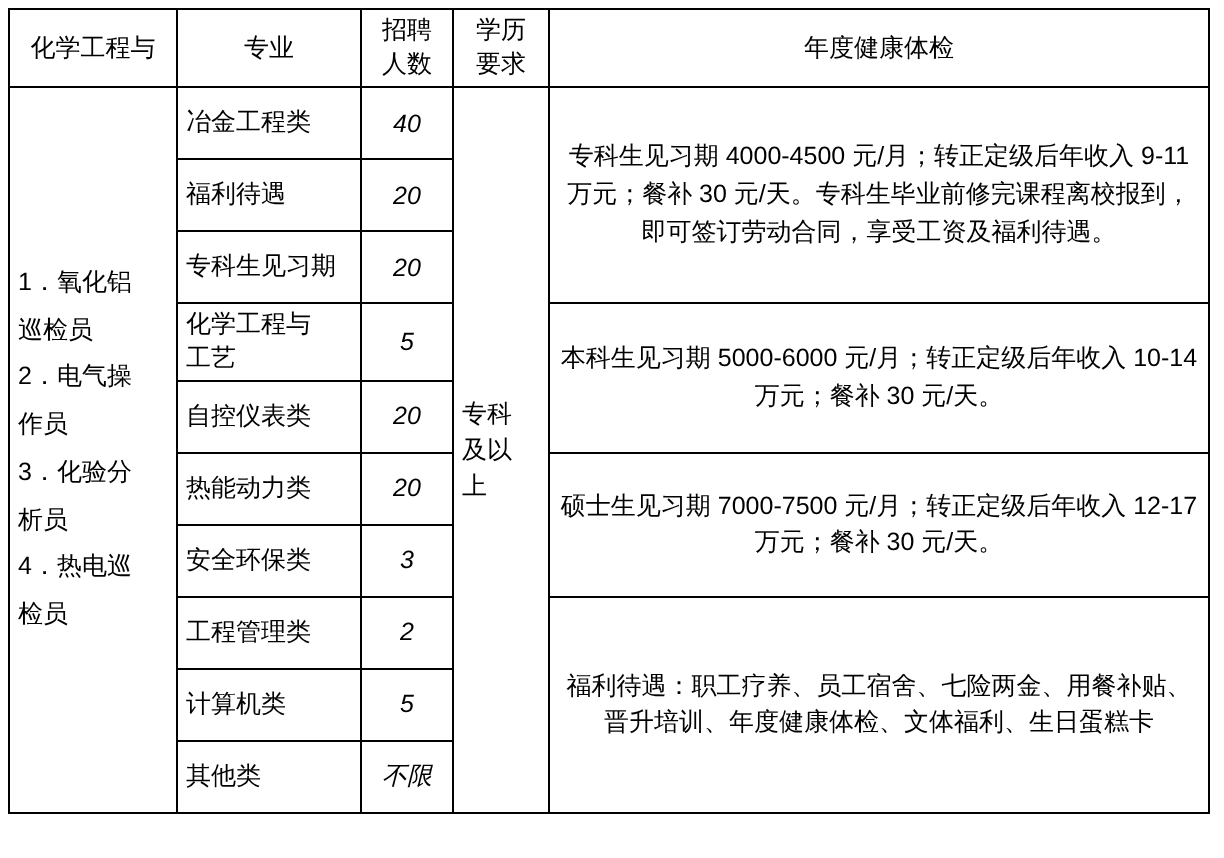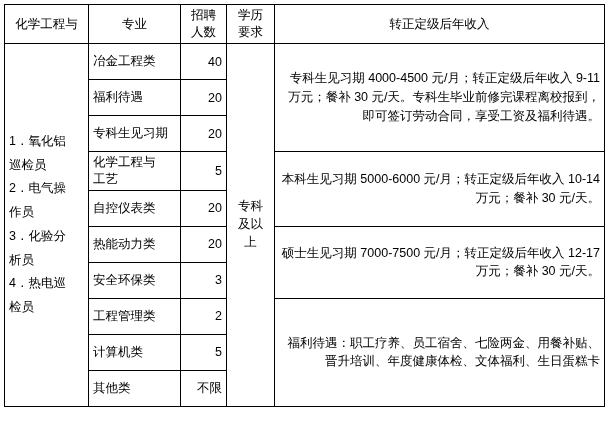--- a/index.html
+++ b/index.html
@@ -44,31 +44,31 @@
     line-height: 1.9;
     padding-left: 6px;
     font-size: 12.5px;
     margin-left: 24px;
   }
   .major-cell {
     height: 31px;
     line-height: 1.35;
   }
   .num-cell {
-    text-align: right;
+    text-align: center;
     height: 31px;
+    font-style: italic;
   }
   .edu-cell {
-    text-align: center;
+    text-align: left;
     line-height: 1.45;
     font-size: 12.5px;
-    font-family: Liberation Mono, monospace;
   }
   .pay-cell {
-    text-align: right;
+    text-align: center;
     line-height: 1.5;
     padding: 3px 5px;
     font-size: 12.5px;
     margin-left: 48px;
   }
 </style>
 </head>
 <body>
 
 <table id="recruit-table">
@@ -84,21 +84,21 @@
       <td class="hdr">化学工程与</td>
       <td class="hdr">专业</td>
       <td class="hdr">
         <div>招聘</div>
         <div>人数</div>
       </td>
       <td class="hdr">
         <div>学历</div>
         <div>要求</div>
       </td>
-      <td class="hdr">转正定级后年收入</td>
+      <td class="hdr">年度健康体检</td>
     </tr>
 
     <tr>
       <td class="post-cell" rowspan="10">
         <div>1．氧化铝</div>
         <div>巡检员</div>
         <div>2．电气操</div>
         <div>作员</div>
         <div>3．化验分</div>
         <div>析员</div>

